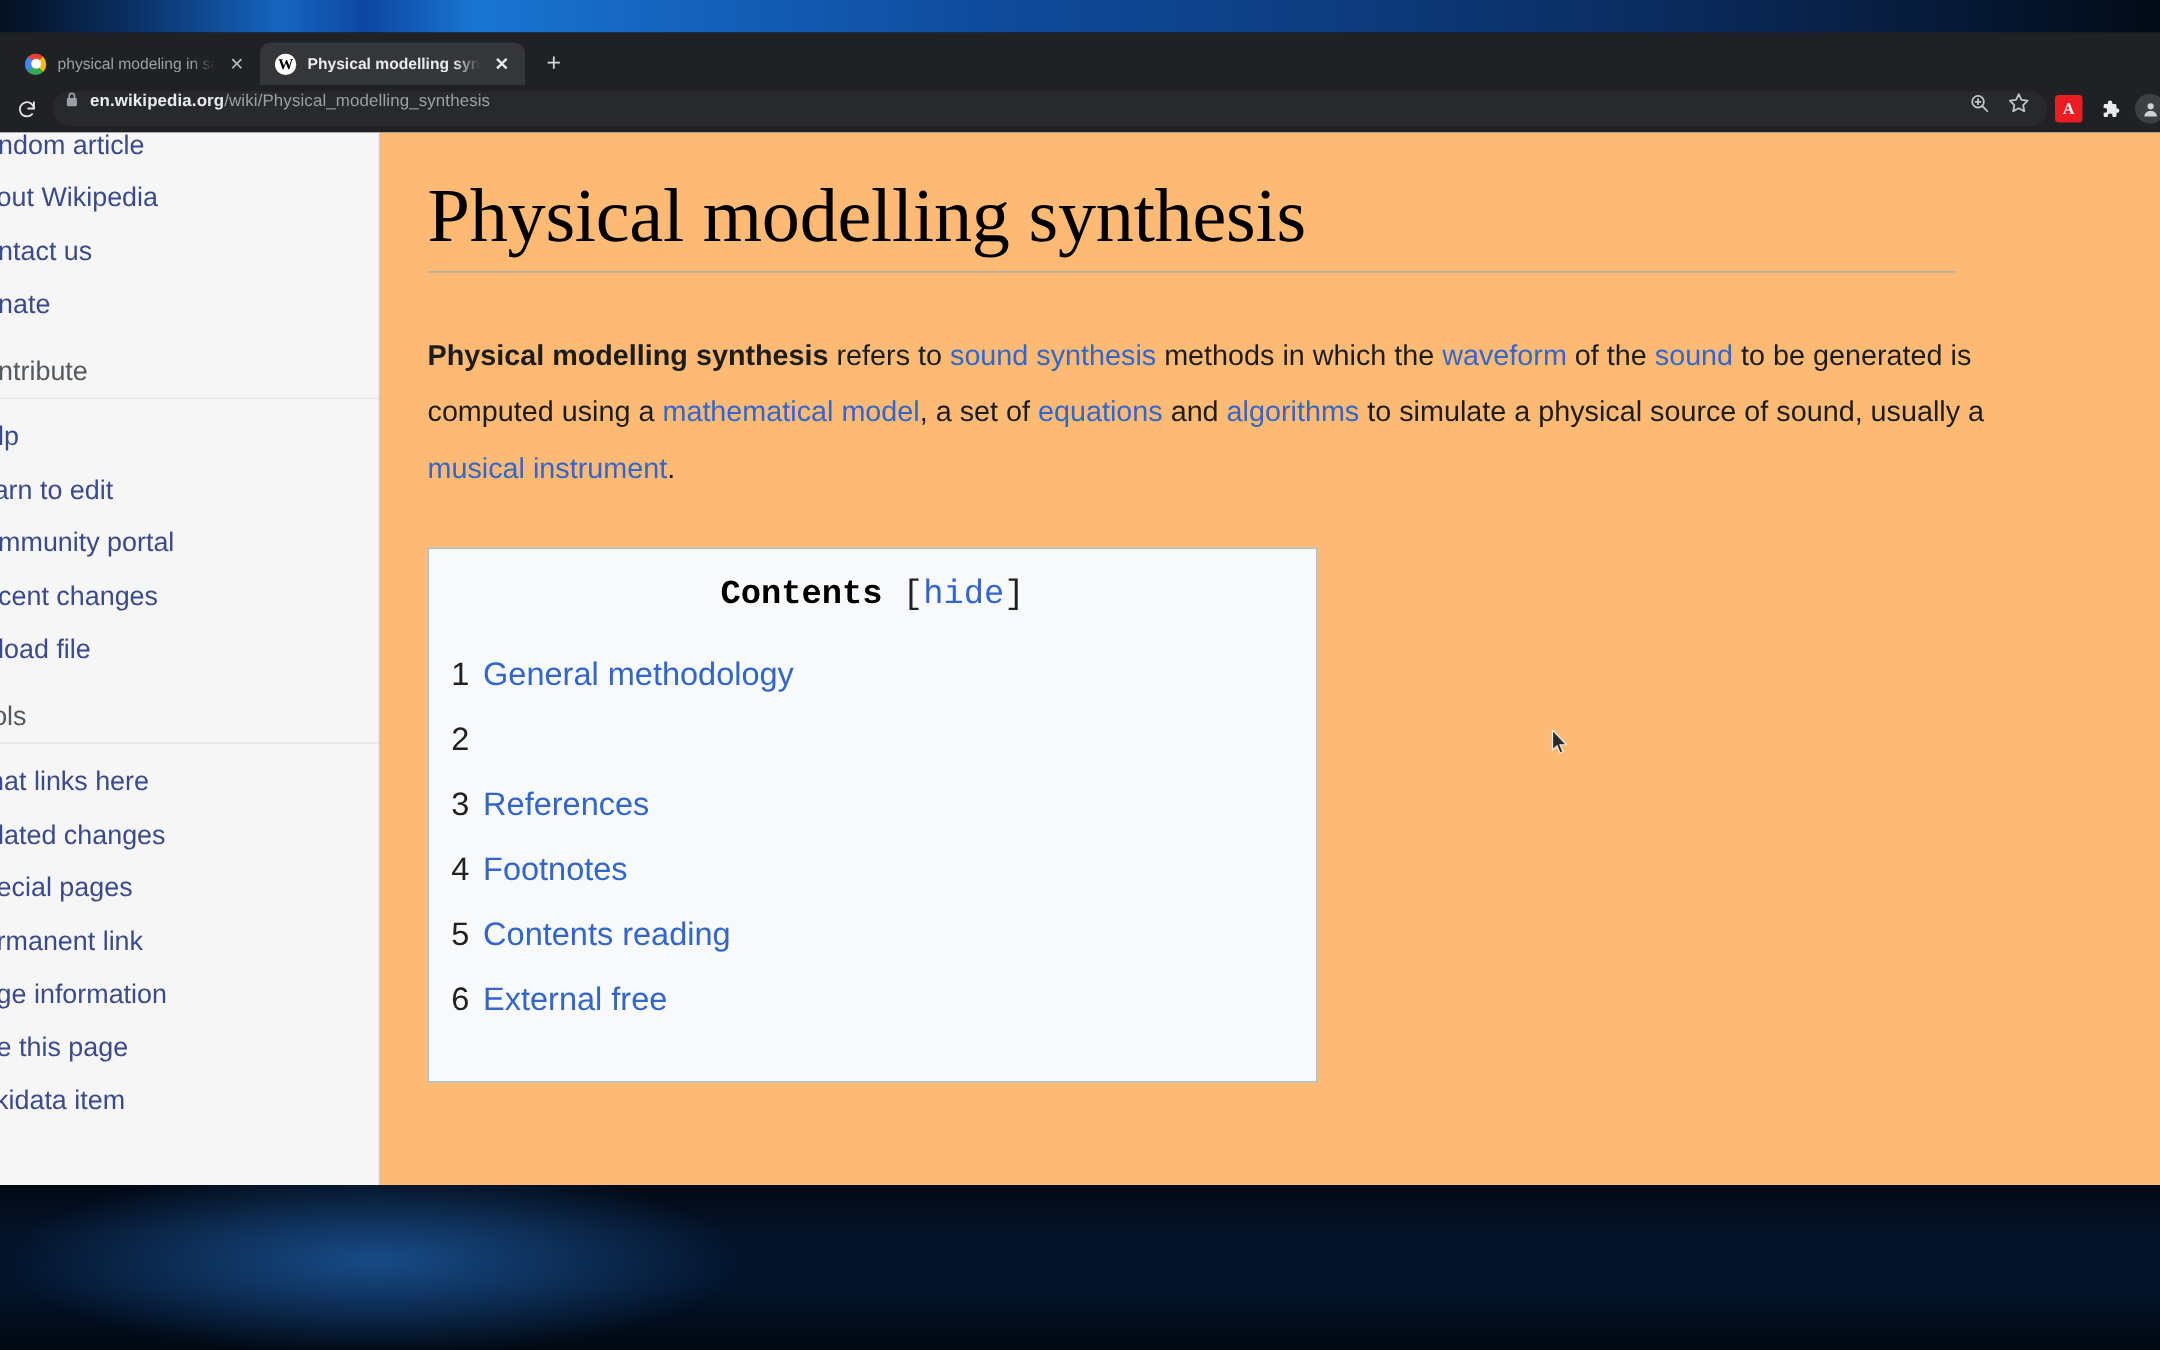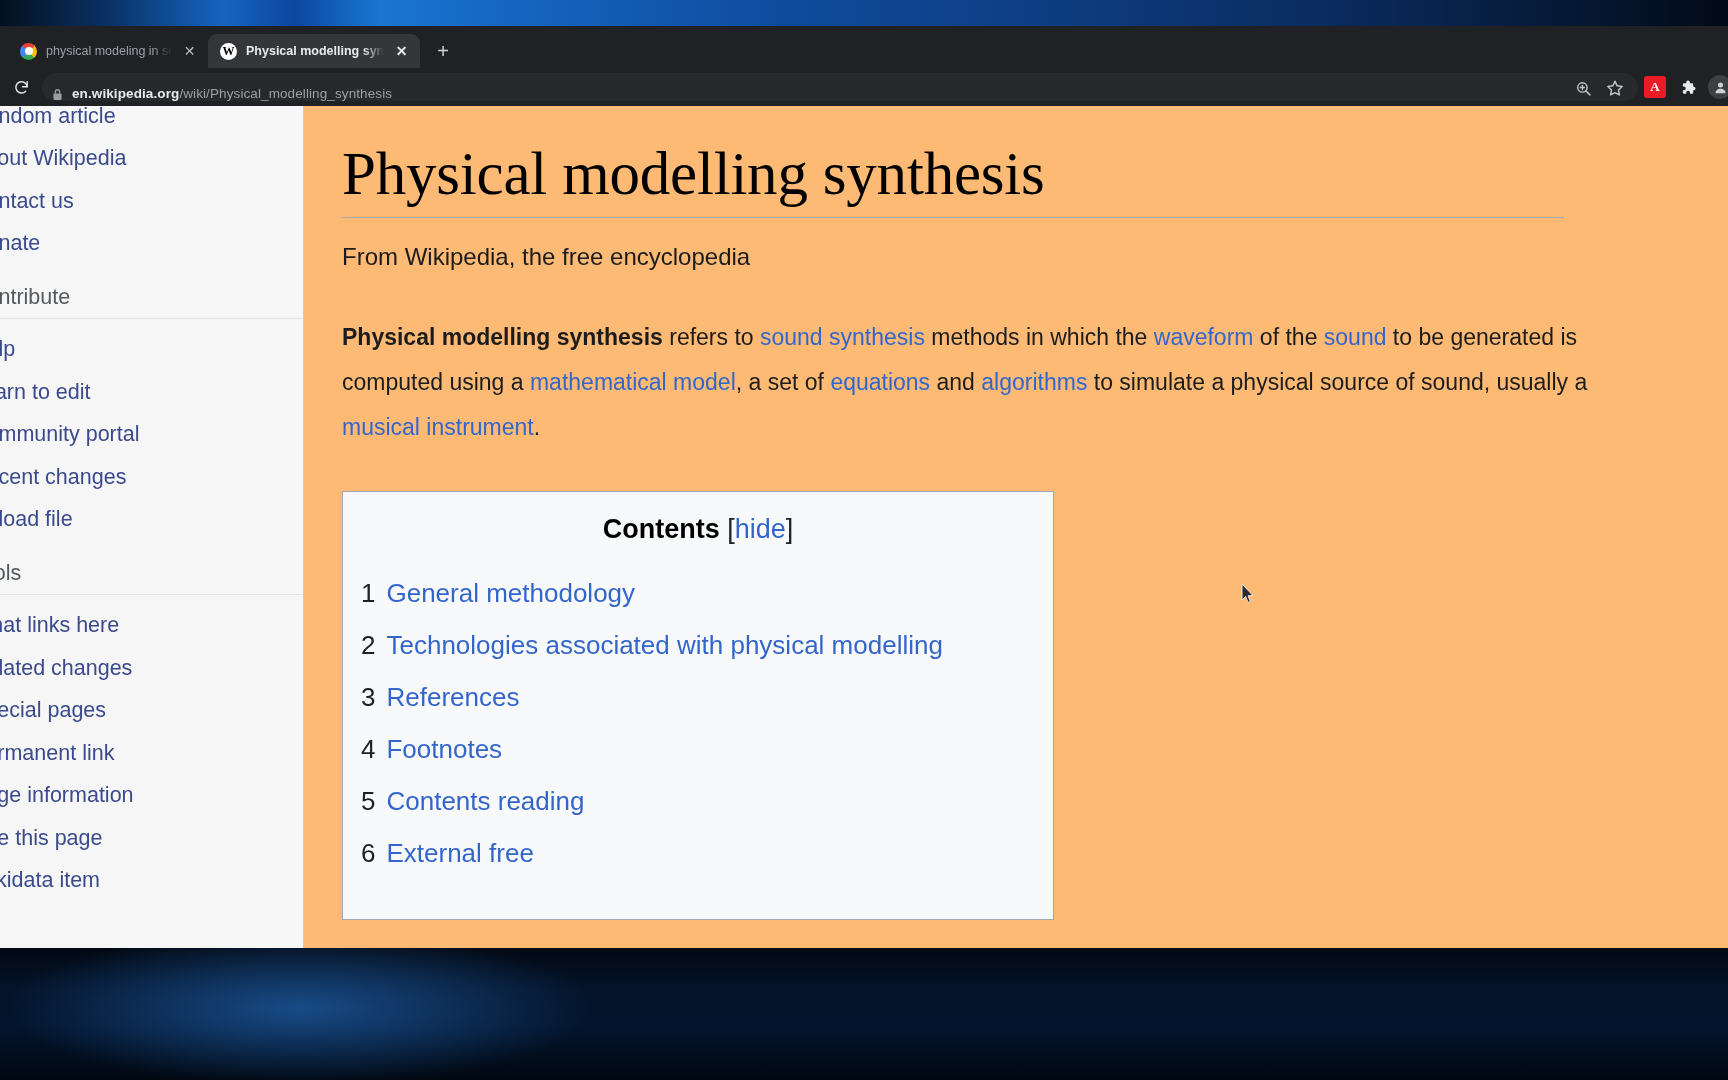--- a/index.html
+++ b/index.html
@@ -153,21 +153,21 @@
     color: #e1e3e6;
     border-radius: 50%;
   }
 
   .omnibox {
     flex: 1 1 auto;
     height: 28px;
     background: #28292c;
     border-radius: 14px;
     display: flex;
-    align-items: flex-end;
+    align-items: flex-start;
     padding: 0 10px;
     gap: 9px;
     min-width: 0;
   }
 
   .lock-icon { flex: 0 0 11px; display: flex; }
 
   .url-text {
     font-size: 13.5px;
     color: #9aa0a6;
@@ -303,20 +303,21 @@
     width: 712px;
     background: #f8f9fa;
     border: 1px solid #a2a9b1;
     padding: 22px 0 40px 0;
   }
   .toc-title {
     text-align: center;
     font-size: 27px;
     color: #000;
     margin-bottom: 22px;
+    font-family: Liberation Mono, monospace;
   }
   .toc-title .lbl { font-weight: bold; }
   .toc-title .brack { font-weight: normal; color: #202122; }
   .toc-title .hide-link { color: #3366cc; font-weight: normal; }
 
   .toc-item {
     display: flex;
     gap: 11px;
     font-size: 26px;
     line-height: 1;
@@ -438,34 +439,32 @@
         <a class="side-link">Page information</a>
         <a class="side-link">Cite this page</a>
         <a class="side-link">Wikidata item</a>
       </div>
     </div>
 
     <div class="content">
 
       <h1 class="page-title">Physical modelling synthesis</h1>
 
-      <div class="tagline">From Wikipedia, the free encyclopedia</div>
 
       <p class="lead"><b>Physical modelling synthesis</b><span> refers to </span><a class="wlink">sound synthesis</a><span> methods in which the </span><a class="wlink">waveform</a><span> of the </span><a class="wlink">sound</a><span> to be generated is computed using a </span><a class="wlink">mathematical model</a><span>, a set of </span><a class="wlink">equations</a><span> and </span><a class="wlink">algorithms</a><span> to simulate a physical source of sound, usually a </span><a class="wlink">musical instrument</a><span>.</span></p>
 
       <div class="toc">
         <div class="toc-title"><span class="lbl">Contents</span> <span class="brack">[</span><a class="hide-link">hide</a><span class="brack">]</span></div>
 
         <div class="toc-item">
           <span class="toc-num">1</span>
           <a class="toc-link">General methodology</a>
         </div>
         <div class="toc-item">
           <span class="toc-num">2</span>
-          <a class="toc-link">Technologies associated with physical modelling</a>
         </div>
         <div class="toc-item">
           <span class="toc-num">3</span>
           <a class="toc-link">References</a>
         </div>
         <div class="toc-item">
           <span class="toc-num">4</span>
           <a class="toc-link">Footnotes</a>
         </div>
         <div class="toc-item">

